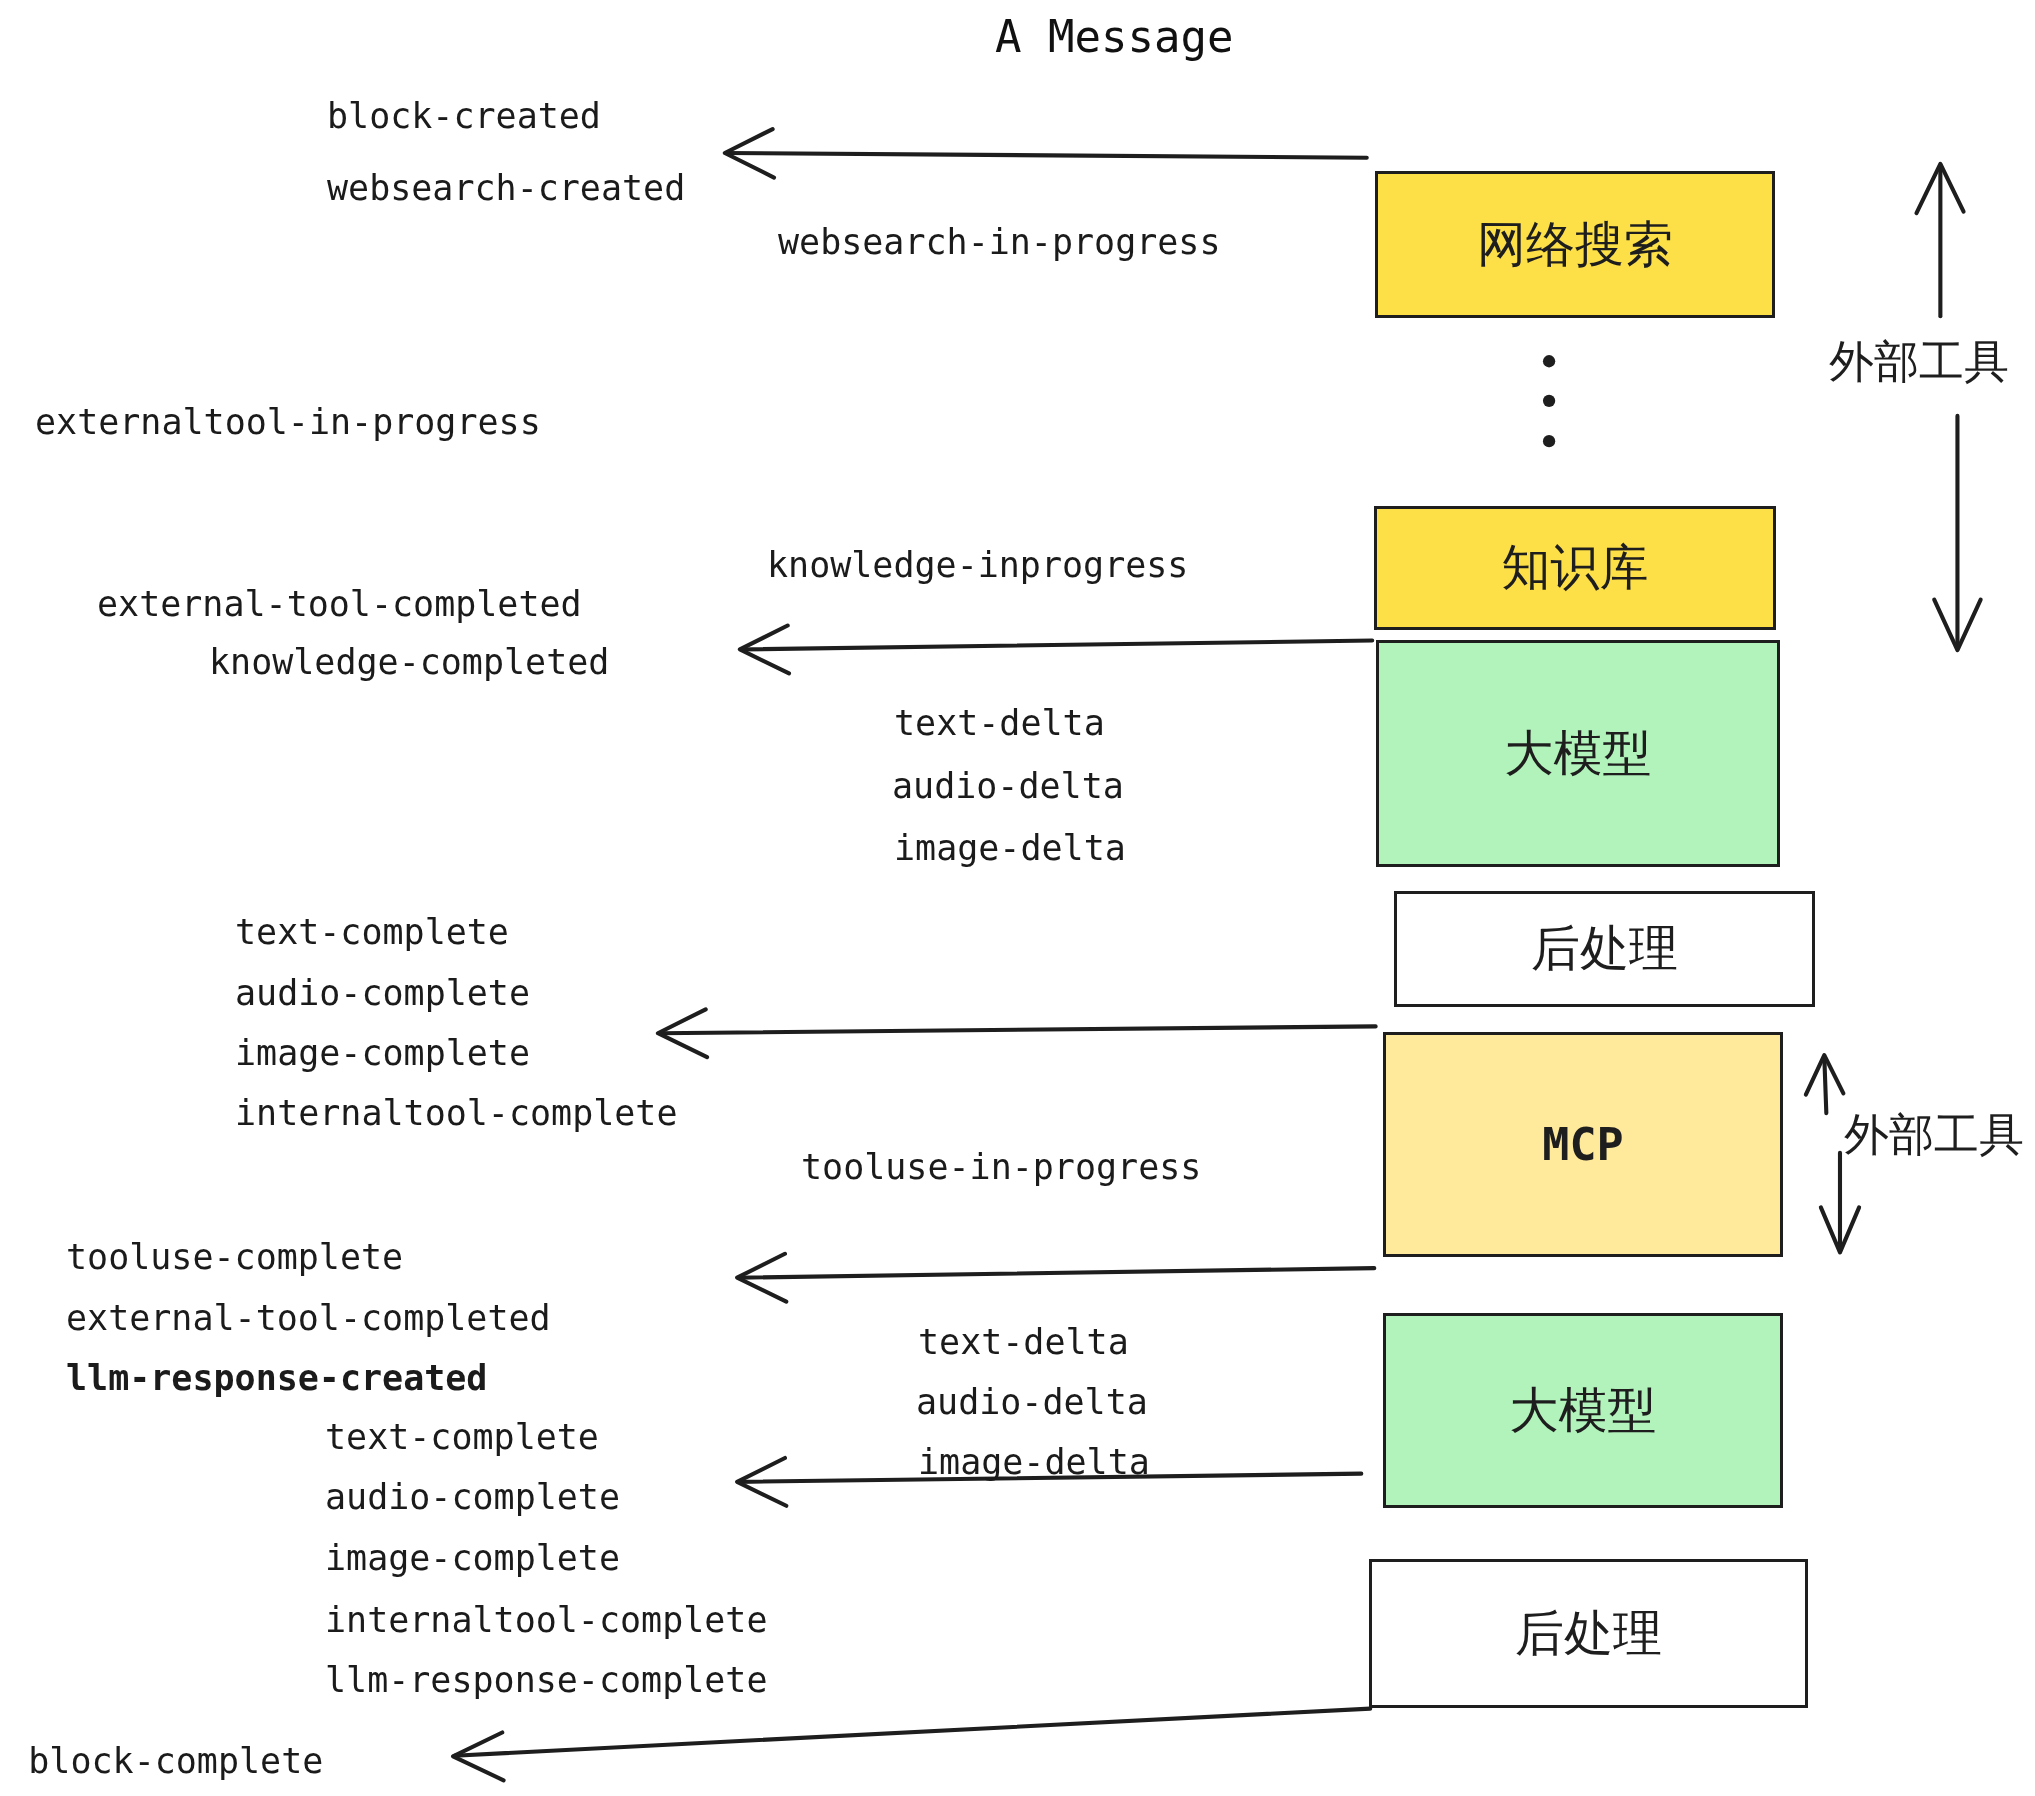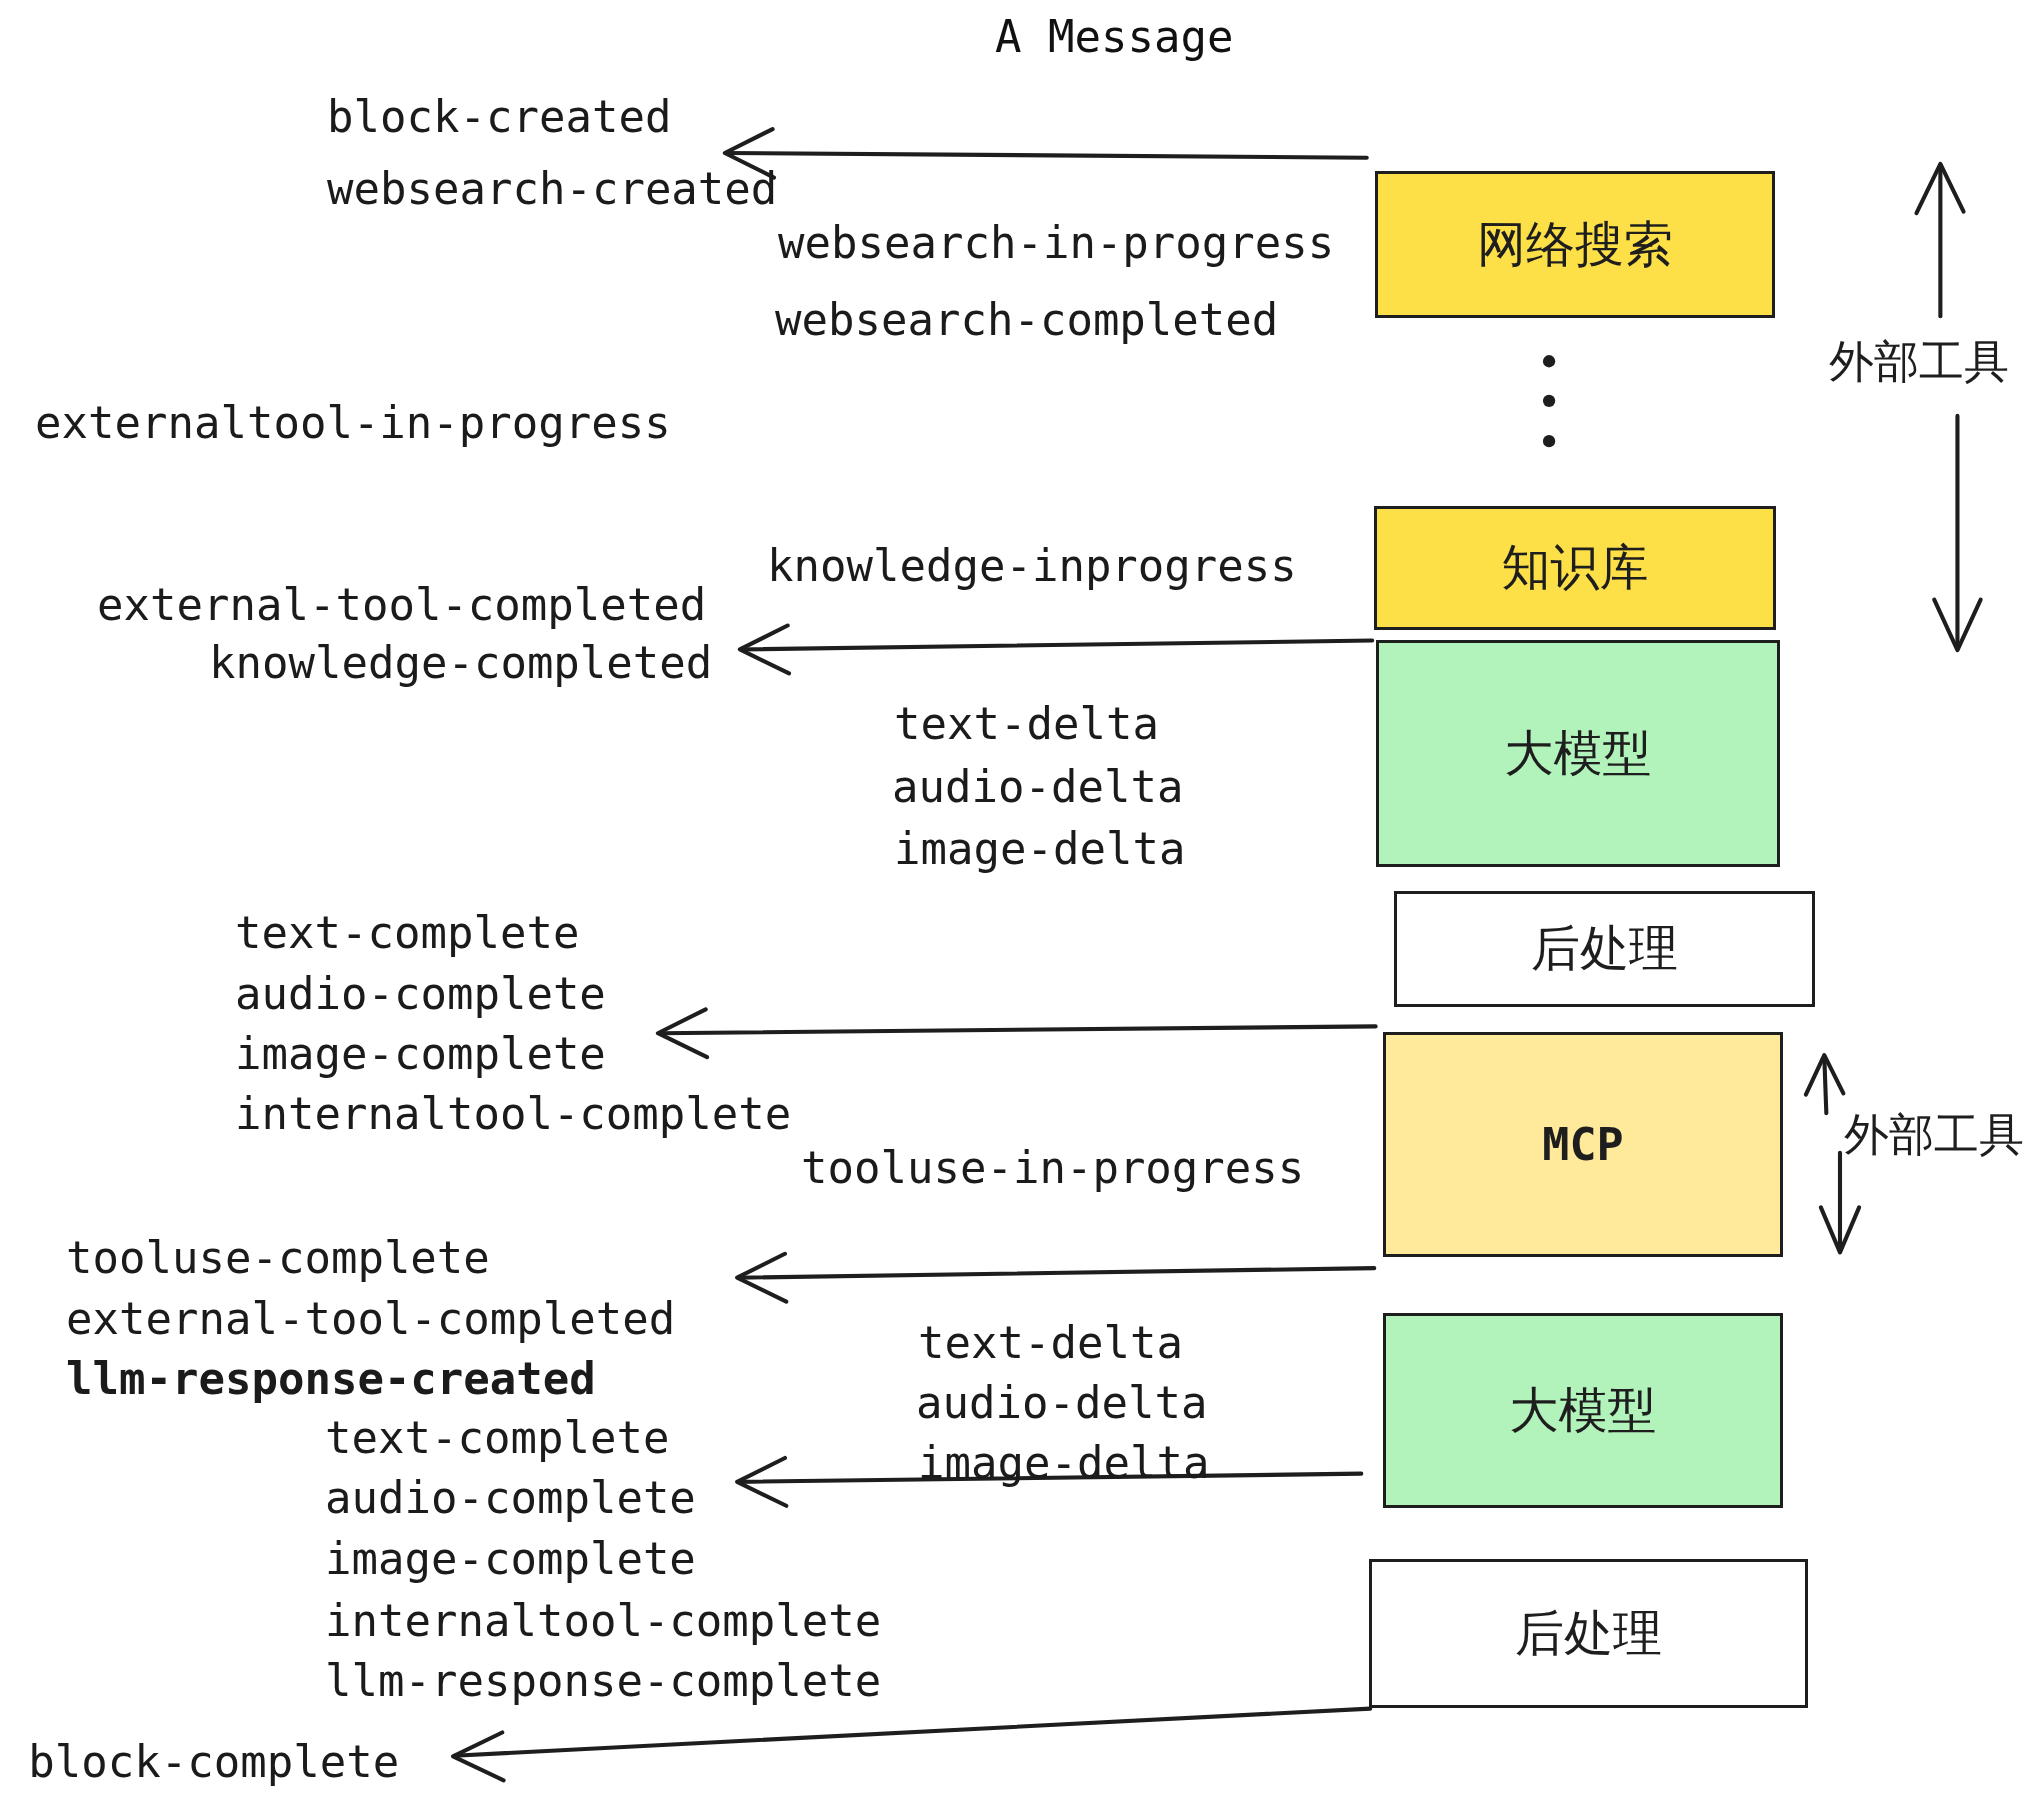--- a/index.html
+++ b/index.html
@@ -7,21 +7,21 @@
     position:relative;
     width:2035px;height:1796px;
     background:#ffffff;
     font-family:"DejaVu Sans Mono", monospace;
     color:#1b1b1b;
     overflow:hidden;
     margin-left:16px;
   }
   .ev{
     position:absolute;
-    font-size:44px;
+    font-size:35px;
     line-height:45px;
     white-space:nowrap;
     color:#1b1b1b;
     letter-spacing:0px;
   }
   .title{
     position:absolute;
     font-size:44px;
     line-height:45px;
     white-space:nowrap;
@@ -159,21 +159,20 @@
   <div class="box fill-white" style="left:1353px;top:1559px;width:439px;height:149px;">
     <span class="lbl">后处理</span>
   </div>
 
   <div class="cnnote" style="left:1813px;top:339px;">外部工具</div>
   <div class="cnnote" style="left:1828px;top:1112px;">外部工具</div>
 
   <div class="ev" style="left:311px;top:94px;">block-created</div>
   <div class="ev" style="left:762px;top:220px;">websearch-in-progress</div>
   <div class="ev" style="left:311px;top:166px;">websearch-created</div>
-  <div class="ev" style="left:759px;top:297px;">websearch-completed</div>
   <div class="ev" style="left:19px;top:400px;">externaltool-in-progress</div>
   <div class="ev" style="left:751px;top:543px;">knowledge-inprogress</div>
   <div class="ev" style="left:81px;top:582px;">external-tool-completed</div>
   <div class="ev" style="left:193px;top:640px;">knowledge-completed</div>
   <div class="ev" style="left:878px;top:701px;">text-delta</div>
   <div class="ev" style="left:876px;top:764px;">audio-delta</div>
   <div class="ev" style="left:878px;top:826px;">image-delta</div>
   <div class="ev" style="left:219px;top:910px;">text-complete</div>
   <div class="ev" style="left:219px;top:971px;">audio-complete</div>
   <div class="ev" style="left:219px;top:1031px;">image-complete</div>

